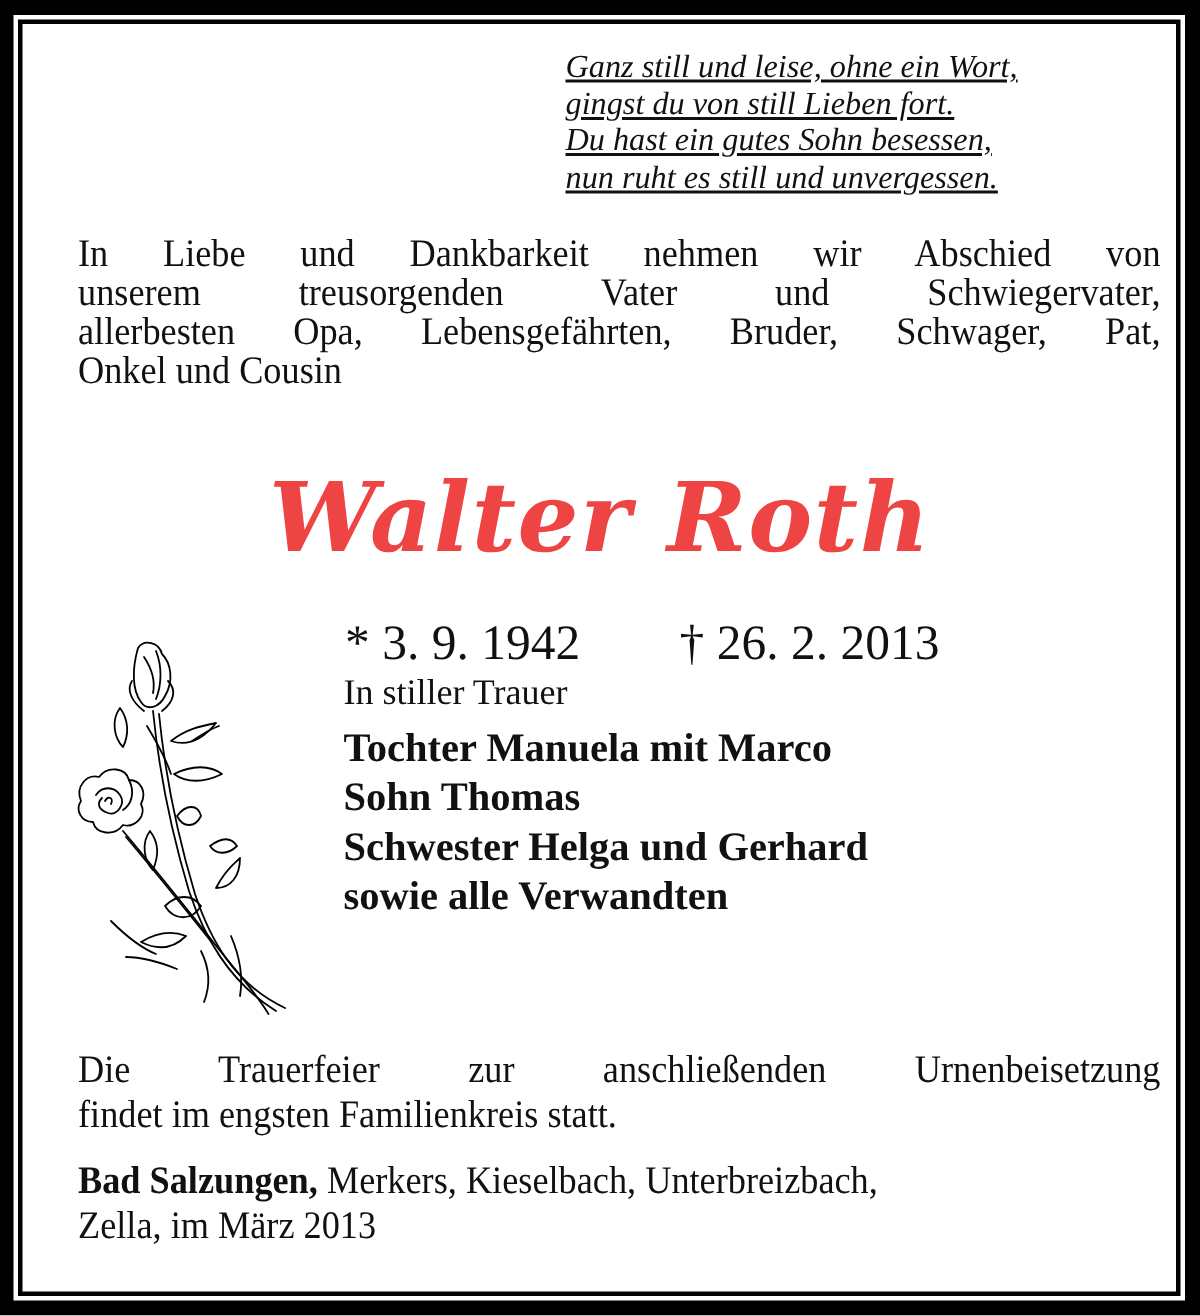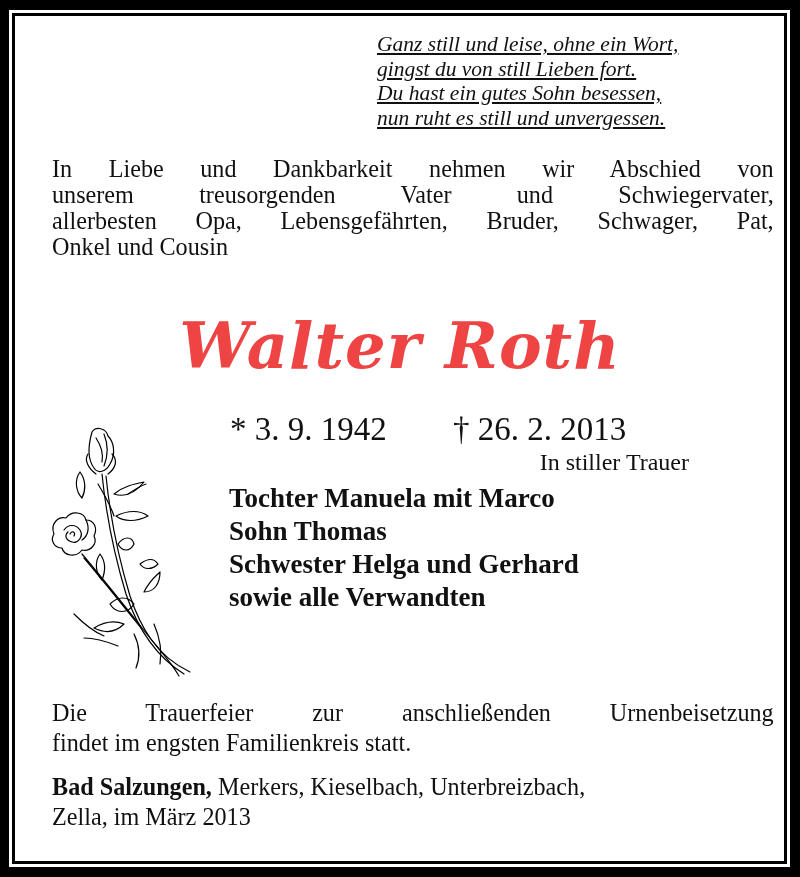--- a/index.html
+++ b/index.html
@@ -32,21 +32,21 @@
     font-size: 64px; line-height: 80px; letter-spacing: 1px; color: #ef4444;
   }
   .dates {
     position: absolute; left: 230px; top: 386px; font-size: 33px; line-height: 30px; white-space: nowrap; margin-top: 28px;
   }
   .dates .death { margin-left: 58px; }
   .rose { position: absolute; left: 44px; top: 424px; width: 160px; height: 256px; }
   .mourn {
     position: absolute; left: 229px; top: 448px; width: 460px;
   }
-  .mourn .sub { font-size: 24px; line-height: 28px; margin-bottom: 6px; text-align: right; }
+  .mourn .sub { font-size: 24px; line-height: 28px; margin-bottom: 6px; }
   .mourn .names div { font-weight: bold; font-size: 27px; line-height: 33px; white-space: nowrap; }
   .funeral {
     position: absolute; left: 52px; top: 698px; width: 776px;
     font-size: 26px; line-height: 30px;
     transform: scaleX(0.93); transform-origin: left top;
   }
   .funeral .line { display: block; text-align: justify; text-align-last: justify; white-space: nowrap; }
   .funeral .line.last { text-align-last: left; }
   .places {
     position: absolute; left: 52px; top: 772px; width: 776px;

